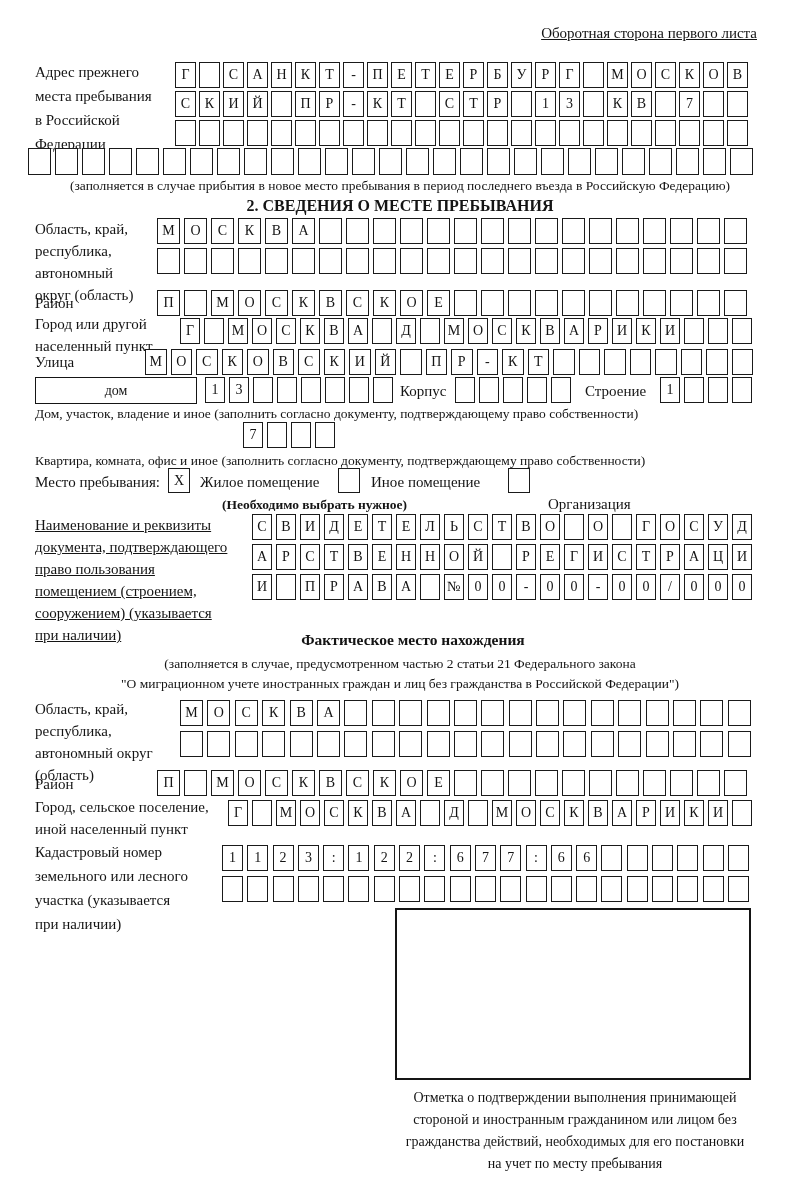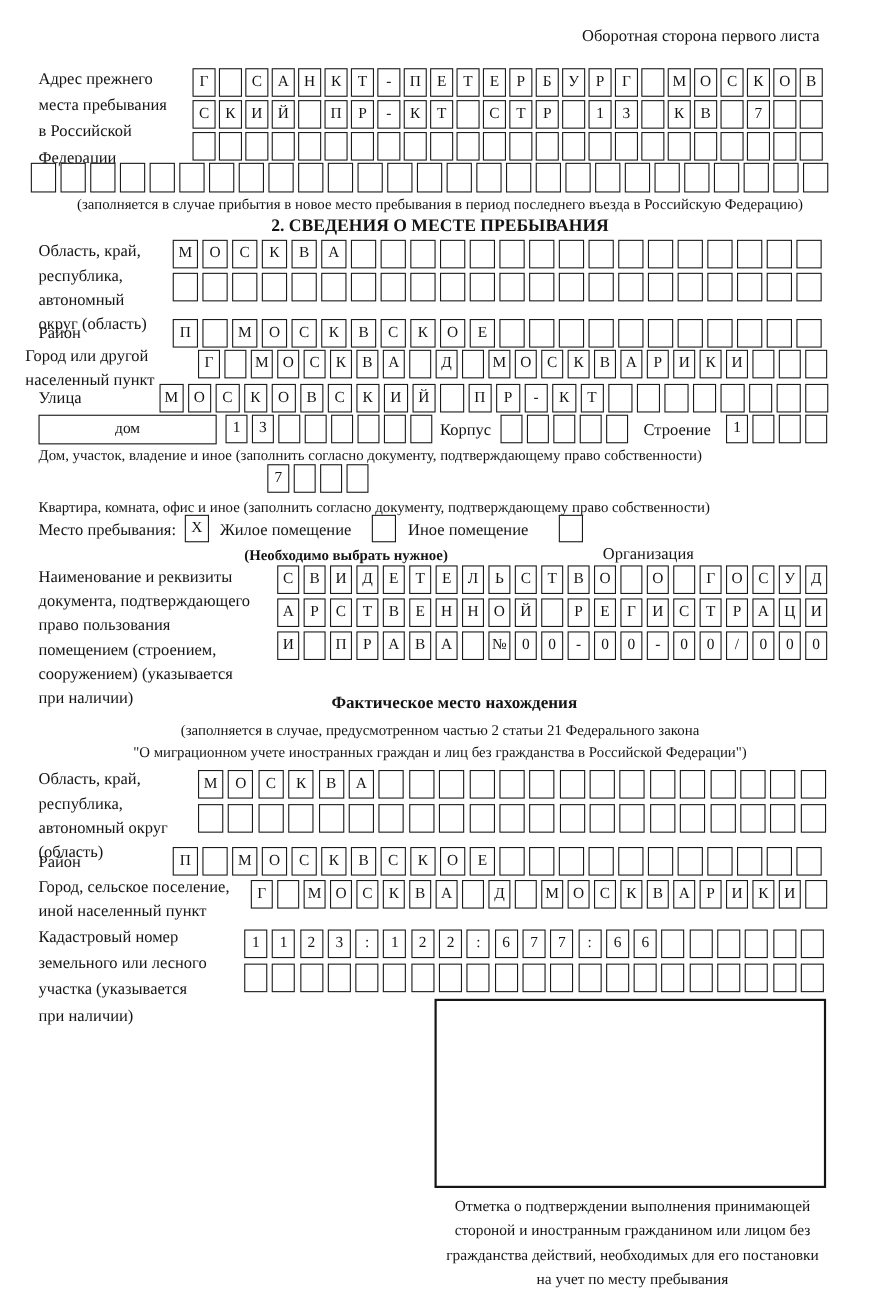--- a/index.html
+++ b/index.html
@@ -29,21 +29,21 @@
            justify-content:center;font-size:14px;background:#fff;}
   .chk{box-sizing:border-box;width:22px;height:25px;border:1.7px solid #1a1a1a;display:flex;
        align-items:center;justify-content:center;font-size:14px;background:#fff;}
   .stamp{box-sizing:border-box;border:2px solid #151515;background:#fff;}
 </style>
 </head>
 <body>
 
 <div id="page">
 
-  <div class="abs lbl" style="top:22px;right:55px;">Оборотная сторона первого листа</div>
+  <div class="abs lbl" style="top:22px;right:43px;text-decoration:underline;">Оборотная сторона первого листа</div>
 
   <div class="abs lbl" style="left:35px;top:60px;width:150px;line-height:24px;">
       <div>Адрес прежнего</div>
       <div>места пребывания</div>
       <div>в Российской</div>
       <div>Федерации</div>
     </div>
   <div class="abs cellrow r-s1" style="left:175px;top:62px;">
       <span class="cell">Г</span>
       <span class="cell"></span>
@@ -229,21 +229,21 @@
       <span class="cell"></span>
       <span class="cell"></span>
       <span class="cell"></span>
       <span class="cell"></span>
       <span class="cell"></span>
       <span class="cell"></span>
       <span class="cell"></span>
       <span class="cell"></span>
     </div>
 
-  <div class="abs lbl-tight" style="left:23px;top:313px;width:150px;">
+  <div class="abs lbl-tight" style="left:35px;top:313px;width:150px;">
       <div>Город или другой</div>
       <div>населенный пункт</div>
     </div>
   <div class="abs cellrow r-g2" style="left:180px;top:318px;">
       <span class="cell">Г</span>
       <span class="cell"></span>
       <span class="cell">М</span>
       <span class="cell">О</span>
       <span class="cell">С</span>
       <span class="cell">К</span>
@@ -333,21 +333,21 @@
 
   <div class="abs lbl" style="left:35px;top:471px;">Место пребывания:</div>
   <div class="abs chk" style="left:168px;top:468px;">X</div>
   <div class="abs lbl" style="left:200px;top:471px;">Жилое помещение</div>
   <div class="abs chk" style="left:338px;top:468px;"></div>
   <div class="abs lbl" style="left:371px;top:471px;">Иное помещение</div>
   <div class="abs chk" style="left:508px;top:468px;"></div>
   <div class="abs lbl" style="left:548px;top:471px;margin-top:22px;">Организация</div>
   <div class="abs cap" style="left:222px;top:497px;font-weight:bold;">(Необходимо выбрать нужное)</div>
 
-  <div class="abs lbl-tight" style="left:35px;top:514px;width:215px;">
+  <div class="abs lbl-tight" style="left:35px;top:514px;width:215px;text-decoration:underline;">
       <div>Наименование и реквизиты</div>
       <div>документа, подтверждающего</div>
       <div>право пользования</div>
       <div>помещением (строением,</div>
       <div>сооружением) (указывается</div>
       <div>при наличии)</div>
     </div>
   <div class="abs cellrow r-doc" style="left:252px;top:514px;">
       <span class="cell">С</span>
       <span class="cell">В</span>

